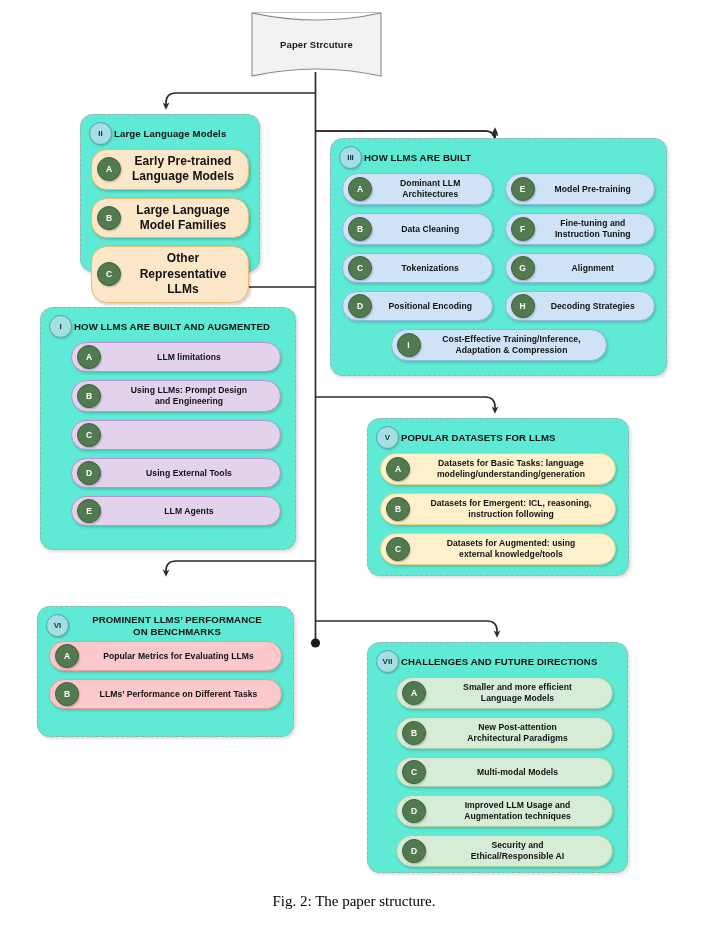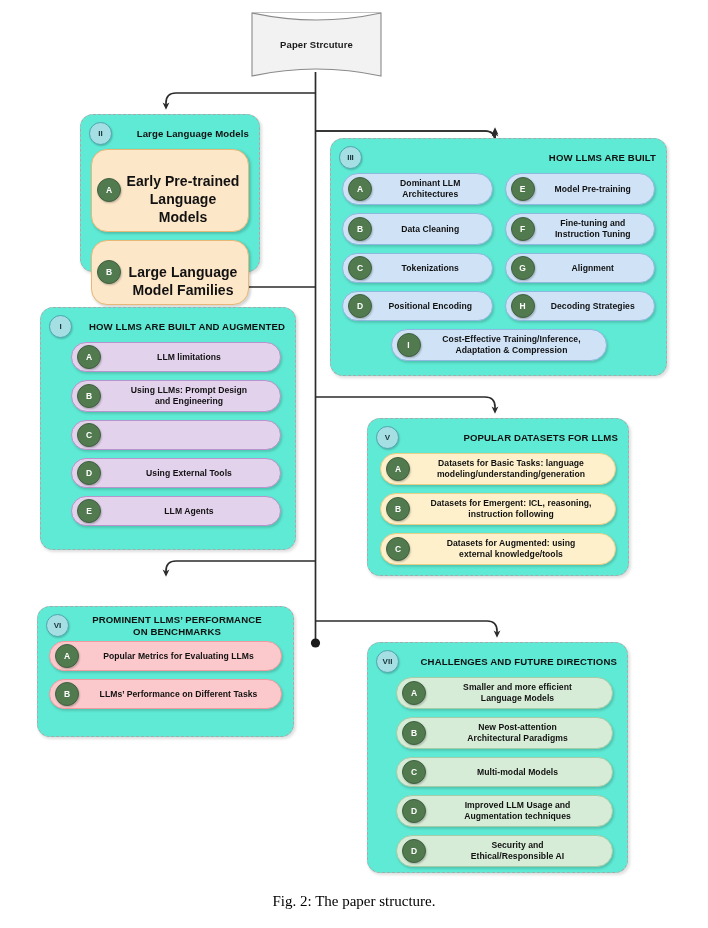--- a/index.html
+++ b/index.html
@@ -37,21 +37,21 @@
   }
   .roman{
     flex:0 0 auto;
     width:21px;height:21px;border-radius:50%;
     background:#a6dfe3;border:1.1px solid #4aa8b0;
     display:flex;align-items:center;justify-content:center;
     font-size:8px;font-weight:bold;color:#17333a;
     box-shadow:.8px 1.2px 1.6px rgba(0,0,0,.18);
   }
   .sec-title{
-    flex:1 1 auto;text-align:right;
+    flex:1 1 auto;text-align:left;
     font-size:9.6px;font-weight:bold;color:#111;
     line-height:1.22;letter-spacing:.12px;
     padding:0 4px 0 2px;
   }
 
   
   .items{padding:0 9px 9px 9px;display:flex;flex-direction:column;}
   .items.two-col{
     flex-direction:row;flex-wrap:wrap;
     column-gap:12px;padding:0 11px 8px 11px;
@@ -95,21 +95,21 @@
   .pal-green {background:#d7ecd7;border:1.1px solid #a5cda8;}
 
   
   #sec-II  {left:80px; top:114px; width:180px; height:158px;}
   #sec-III {left:330px;top:138px; width:337px; height:238px;}
   #sec-I   {left:40px; top:307px; width:256px; height:243px;}
   #sec-V   {left:367px;top:418px; width:262px; height:158px;}
   #sec-VI  {left:37px; top:606px; width:257px; height:131px;}
   #sec-VII {left:367px;top:642px; width:261px; height:231px;}
 
-  #sec-II  .item-label{font-size:14px;margin-top:19px;}
+  #sec-II  .item-label{font-size:12px;}
   #sec-VI  .sec-title{text-align:center;}
   #sec-VI  .items{padding:0 11px 9px 11px;}
   #sec-VI  .item{min-height:30px;}
   #sec-I   .items{padding:0 14px 9px 30px;}
   #sec-VII .items{padding:0 14px 9px 28px;}
   #sec-V   .items{padding:0 12px 9px 12px;}
   #sec-II  .items{padding:0 10px 9px 10px;}
 
   
   .caption{

